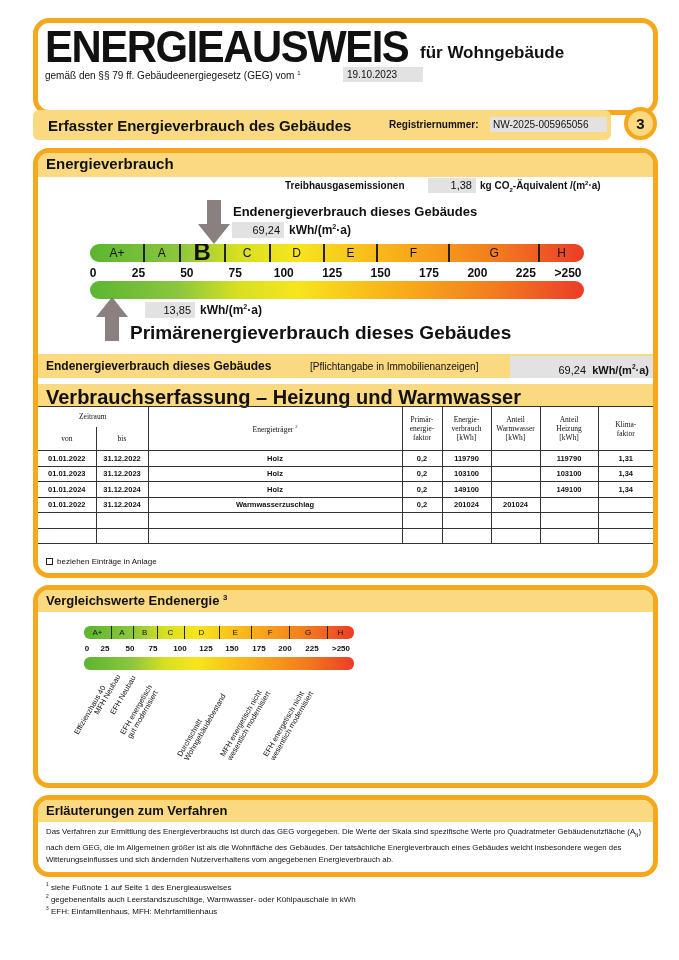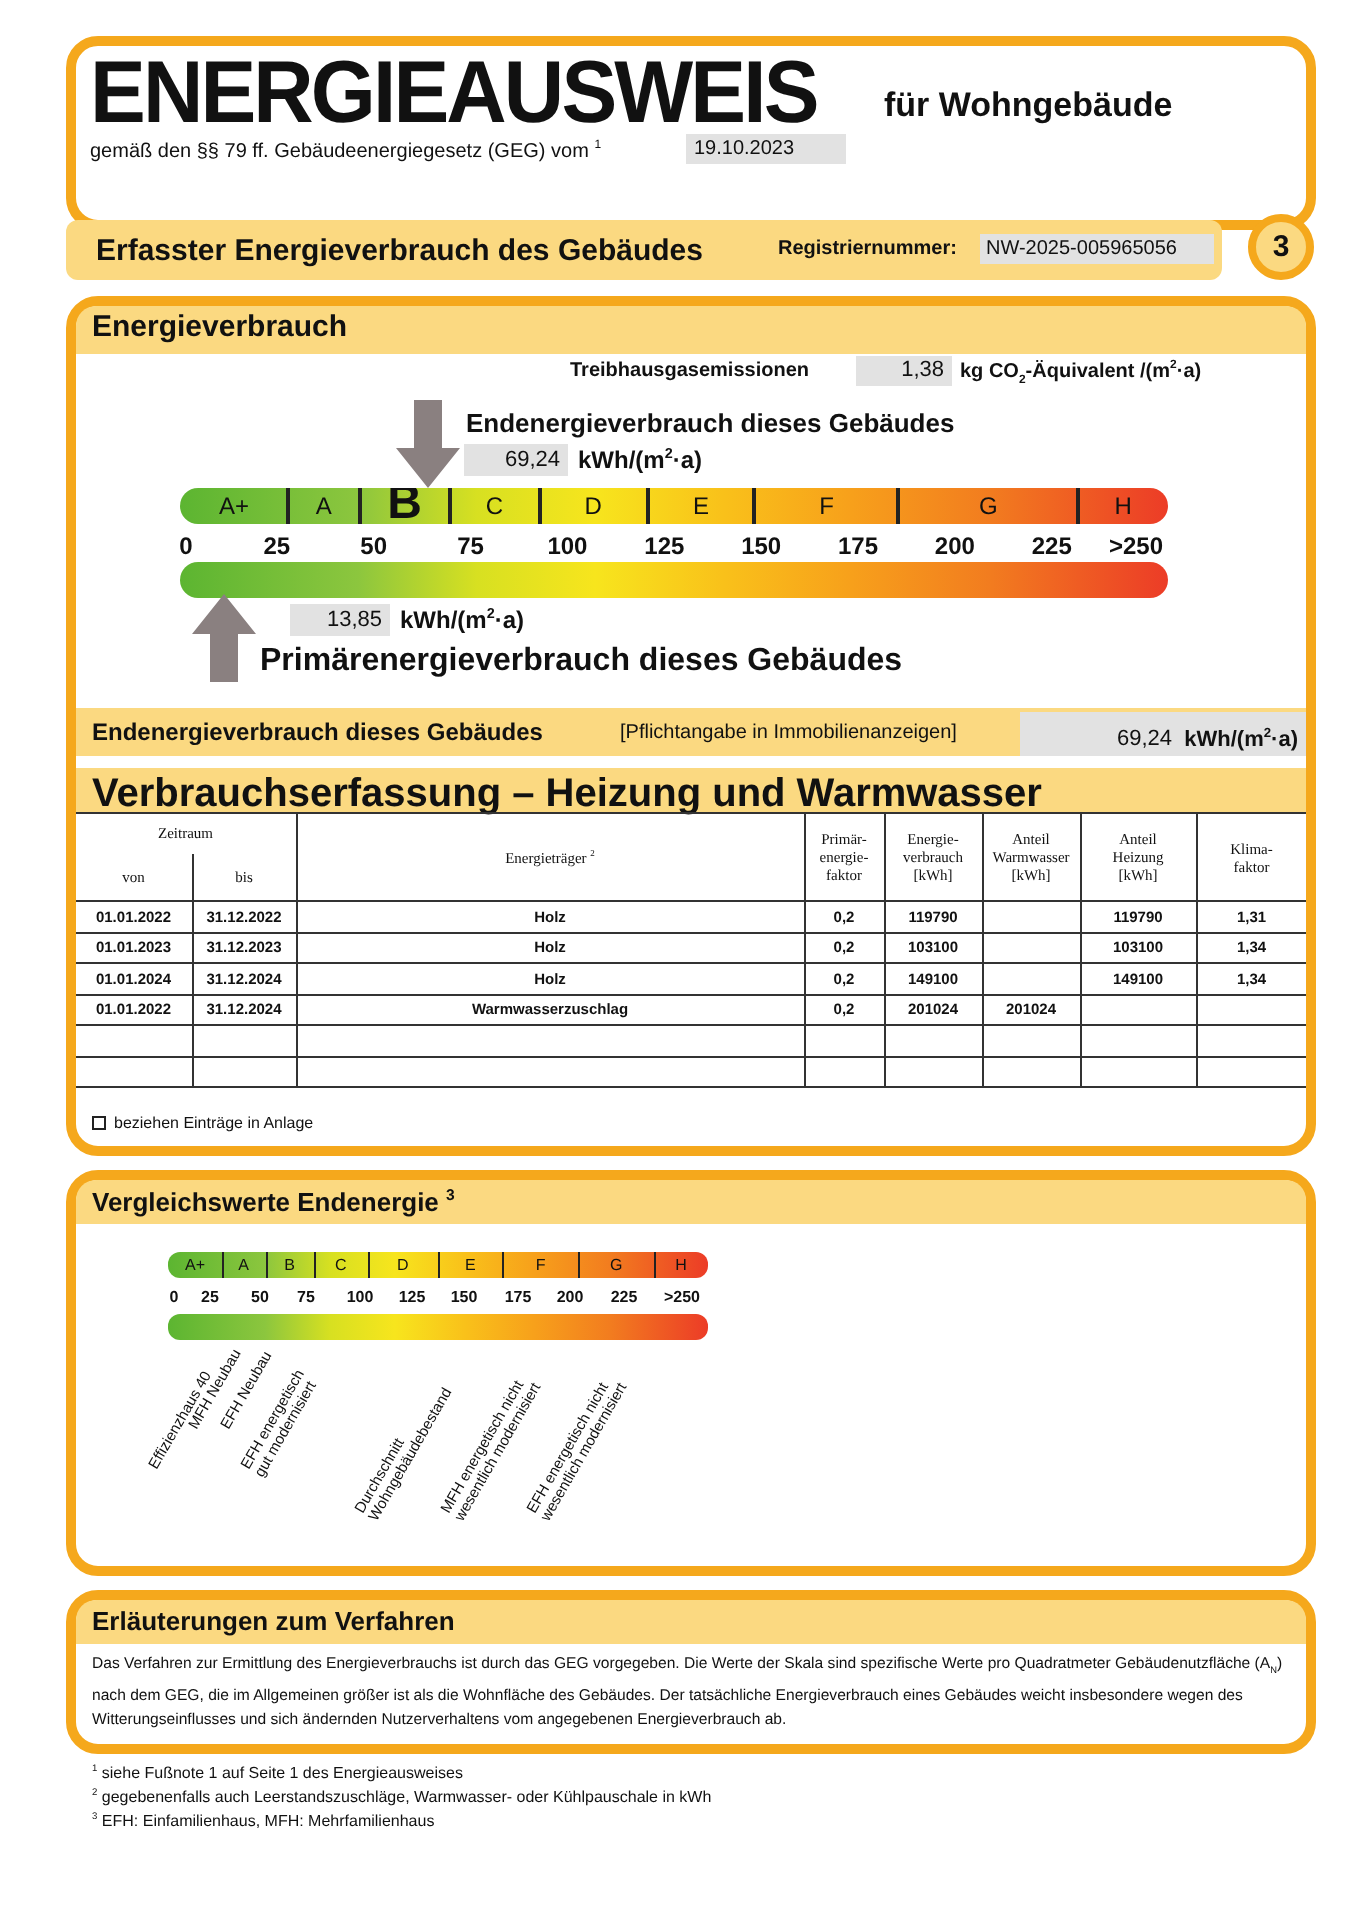--- a/index.html
+++ b/index.html
@@ -7,21 +7,21 @@
   body { font-family: "Liberation Sans", sans-serif; color: #111; position: relative; }
 
   .abs { position: absolute; }
 
   
   .header-box {
     left: 33px; top: 18px; width: 625px; height: 97px;
     border: 5px solid #f5a81c; border-radius: 16px; background: #fff;
   }
   .header-title { left: 45px; top: 22px; font-size: 44px; font-weight: bold; letter-spacing: -1.5px; transform: scaleX(0.95); transform-origin: left; }
-  .header-sub { left: 442px; top: 43px; font-size: 17px; font-weight: bold; }
+  .header-sub { left: 420px; top: 43px; font-size: 17px; font-weight: bold; }
   .header-law { left: 45px; top: 70px; font-size: 10px; }
   .header-date { left: 343px; top: 67px; width: 80px; height: 15px; background: #e2e2e2; font-size: 10px; padding-left: 4px; line-height: 15px; }
 
   
   .banner {
     left: 33px; top: 110px; width: 578px; height: 30px;
     background: #fbd981; border-radius: 6px;
   }
   .banner-title { left: 48px; top: 117px; font-size: 15px; font-weight: bold; }
   .reg-label { left: 389px; top: 119px; font-size: 10px; font-weight: bold; }
@@ -63,21 +63,21 @@
     left: 90px; top: 281px; width: 494px; height: 18px; border-radius: 9px;
     background: linear-gradient(to right, #5cb531 0%, #8cc63e 18%, #d7e021 30%, #f7e51d 42%, #f9c11a 55%, #f7a01b 68%, #f27c1f 82%, #ec3c27 100%);
   }
   .cls { position: absolute; top: 0; height: 18px; font-size: 12px; text-align: center; line-height: 18px; }
   .cls-sep { position: absolute; top: 0; width: 2px; height: 18px; background: #222; }
   .cls-big { font-size: 24px; font-weight: bold; line-height: 18px; top: -1px; }
   .tick { position: absolute; top: 266px; font-size: 12px; font-weight: bold; transform: translateX(-50%); }
 
   .prim-value { left: 145px; top: 302px; width: 50px; height: 16px; background: #e2e2e2; font-size: 11px; text-align: right; padding-right: 4px; line-height: 16px; }
   .prim-unit { left: 200px; top: 302px; font-size: 12px; font-weight: bold; }
-  .prim-title { left: 130px; top: 322px; font-size: 16px; font-weight: bold; }
+  .prim-title { left: 130px; top: 322px; font-size: 19px; font-weight: bold; }
 
   .pflicht-row { left: 38px; top: 354px; width: 615px; height: 24px; background: #fbd981; }
   .pflicht-label { left: 46px; top: 359px; font-size: 12px; font-weight: bold; }
   .pflicht-note { left: 310px; top: 361px; font-size: 10px; text-align: center; }
   .pflicht-value { left: 510px; top: 356px; width: 143px; height: 22px; background: #e2e2e2; font-size: 11px; line-height: 22px; text-align: right; padding-right: 4px; }
   .pflicht-value b { font-weight: bold; }
 
   .vb-head { left: 38px; top: 384px; width: 615px; height: 22px; background: #fbd981; }
   .vb-head-label { left: 46px; top: 386px; font-size: 20px; font-weight: bold; }
 

